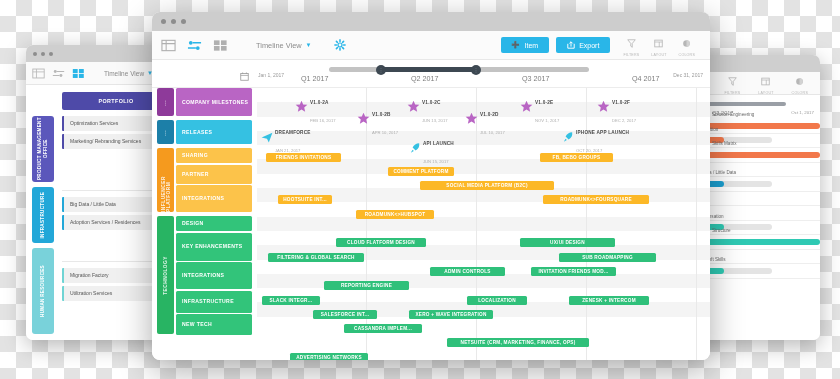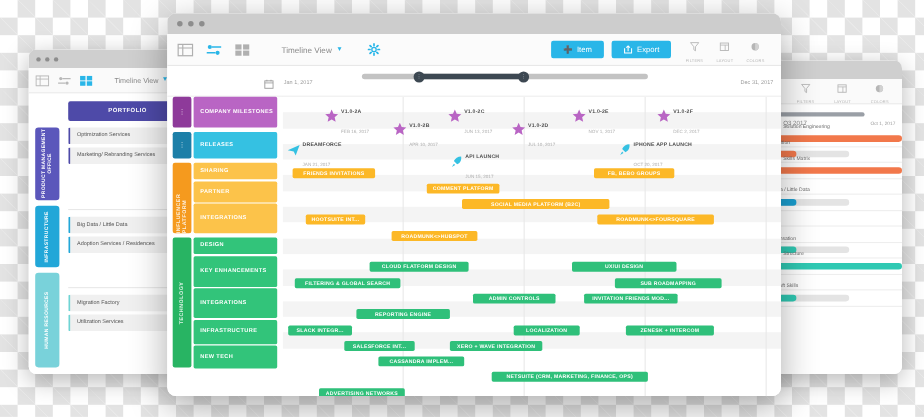--- a/index.html
+++ b/index.html
@@ -355,20 +355,26 @@
       <line x1="3.5" y1="0.6" x2="3.5" y2="2.6" stroke="#9a9a9a" stroke-width="1"></line>
       <line x1="8.5" y1="0.6" x2="8.5" y2="2.6" stroke="#9a9a9a" stroke-width="1"></line>
     </svg>
     <span class="m-startdate">Jan 1, 2017</span>
     <span class="m-enddate">Dec 31, 2017</span>
     <div class="m-slider">
       <div class="fill"></div>
       <div class="m-knob" style="left:47px;">⋮</div>
       <div class="m-knob" style="left:142px;">⋮</div>
     </div>
+    <div class="m-quarters" id="mQuarters">
+        <span class="m-q" style="left:44px">Q1 2017</span>
+        <span class="m-q" style="left:154px">Q2 2017</span>
+        <span class="m-q" style="left:265px">Q3 2017</span>
+        <span class="m-q" style="left:375px">Q4 2017</span>
+      </div>
   </div>
 
   <div class="m-body">
     <div class="m-side" id="mSide">
         <div class="grp" style="top:0px;height:28px">
      <div class="hand" style="background:#8e3a9a;height:28px">
        ⋮
      </div>
      <div class="cells" style="width:76px">
        <div class="cell" style="background:#b965c4;height:28px">COMPANY MILESTONES</div>

